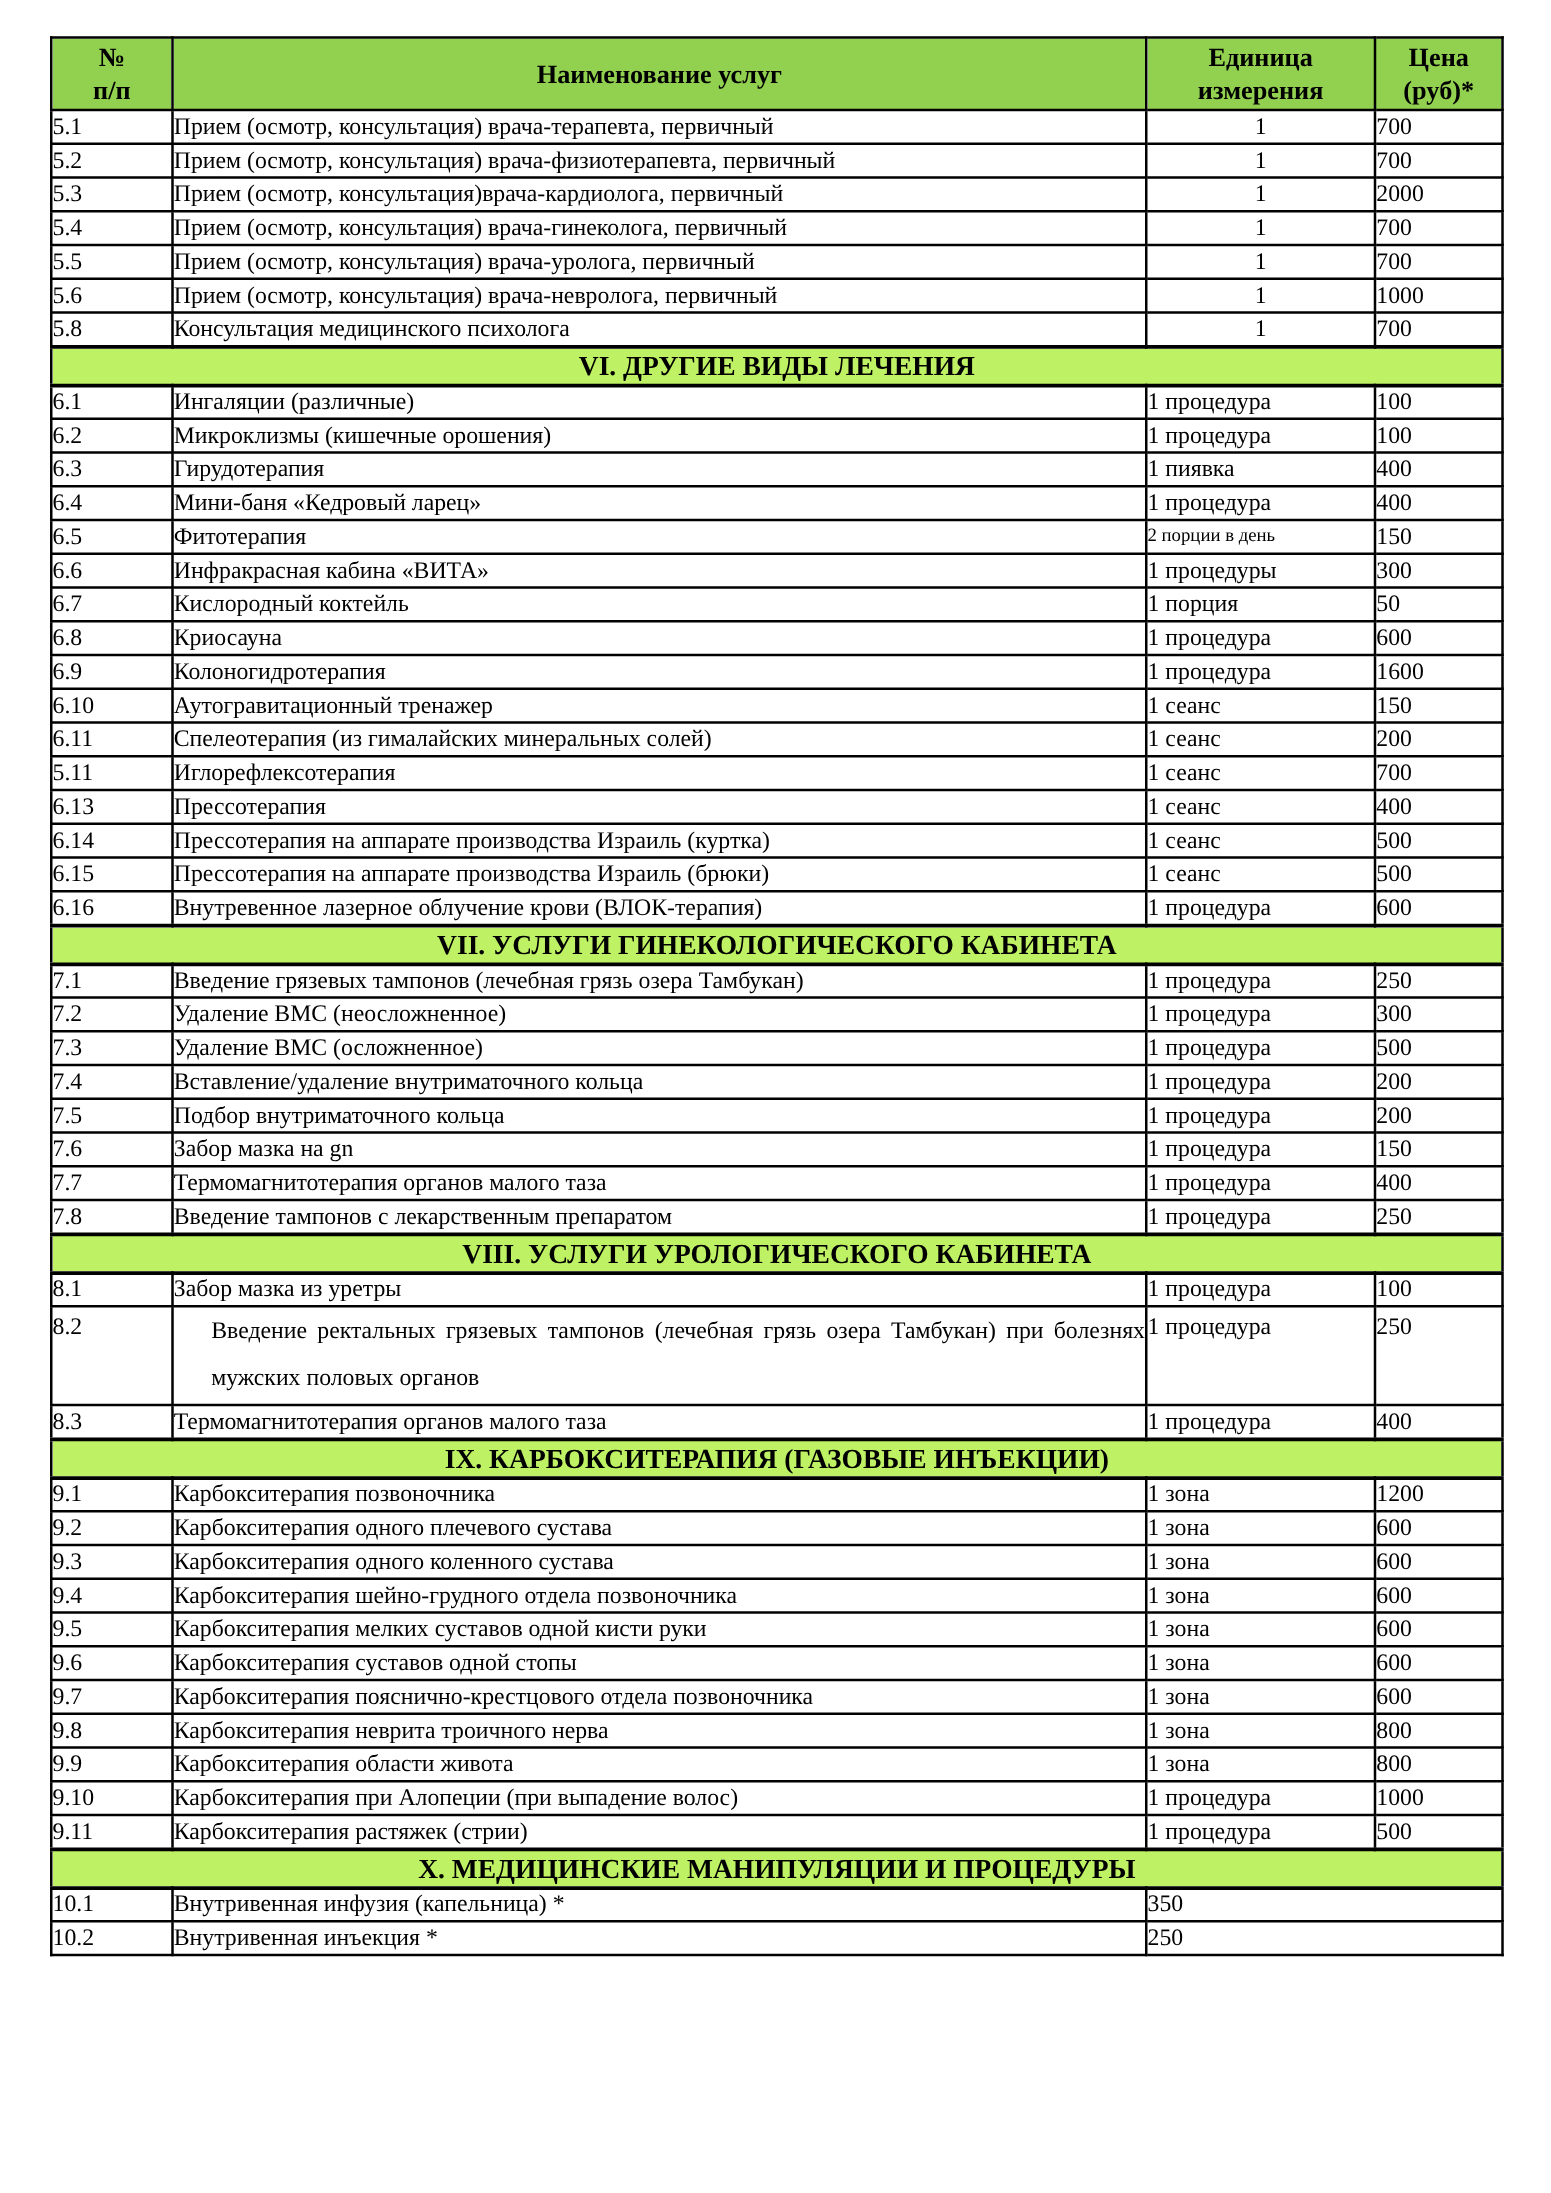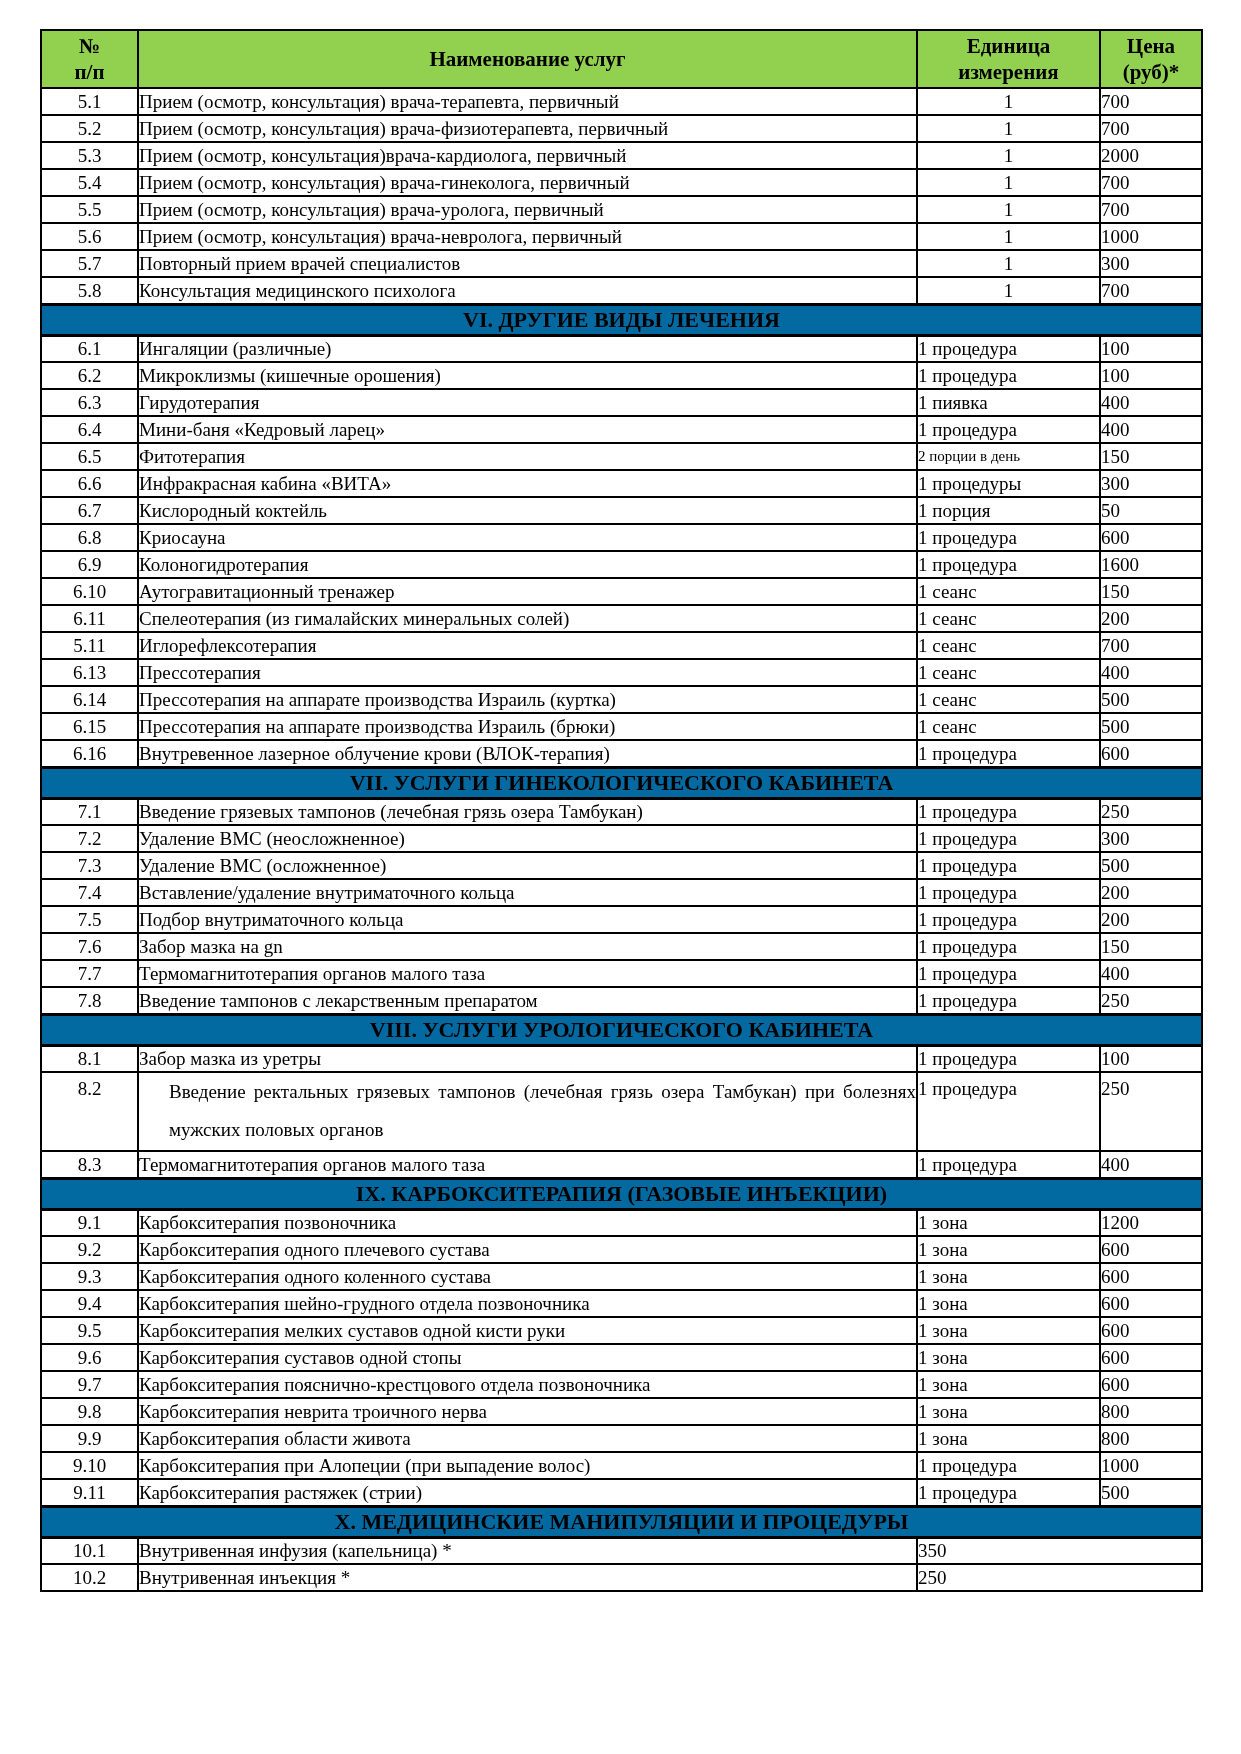--- a/index.html
+++ b/index.html
@@ -39,28 +39,28 @@
     height: 58px;
     padding: 2px 2px;
   }
   tr.item-row td {
     height: 27px;
     font-size: 19px;
     line-height: 23px;
     vertical-align: middle;
     padding: 0;
   }
-  td.c-num   { text-align: center;  padding-right: 8px; }
+  td.c-num   { text-align: left;  padding-right: 8px; }
   td.c-name  { text-align: left;   padding-left: 9px; padding-right: 6px; }
   td.c-unit  { text-align: left;   padding-left: 9px; }
   td.c-unit.center { text-align: center; padding-left: 0; }
   td.c-unit.small  { font-size: 15px; }
   td.c-price { text-align: left;  padding-right: 9px; }
   tr.section-row td {
-    background: #0369a1;
+    background: #bef264;
     font-weight: bold;
     font-size: 22px;
     text-align: center;
     vertical-align: middle;
     height: 31px;
     border-top: 3px solid #000000;
     border-bottom: 3px solid #000000;
     padding: 0;
   }
   tr.item-row.tall td {
@@ -131,26 +131,20 @@
           <td class="c-unit center">1</td>
           <td class="c-price">700</td>
         </tr>
         <tr class="item-row">
           <td class="c-num">5.6</td>
           <td class="c-name">Прием (осмотр, консультация) врача-невролога, первичный</td>
           <td class="c-unit center">1</td>
           <td class="c-price">1000</td>
         </tr>
         <tr class="item-row">
-          <td class="c-num">5.7</td>
-          <td class="c-name">Повторный прием врачей специалистов</td>
-          <td class="c-unit center">1</td>
-          <td class="c-price">300</td>
-        </tr>
-        <tr class="item-row">
           <td class="c-num">5.8</td>
           <td class="c-name">Консультация медицинского психолога</td>
           <td class="c-unit center">1</td>
           <td class="c-price">700</td>
         </tr>
         <tr class="section-row">
           <td colspan="4">VI. ДРУГИЕ ВИДЫ ЛЕЧЕНИЯ</td>
         </tr>
         <tr class="item-row">
           <td class="c-num">6.1</td>

